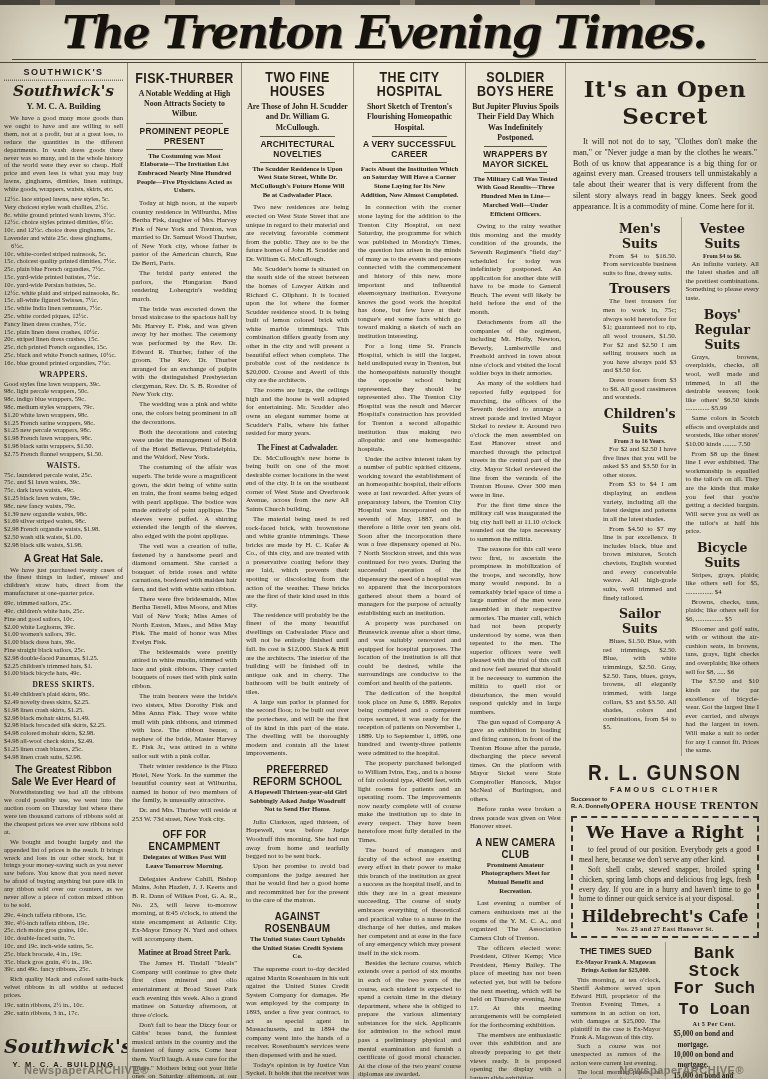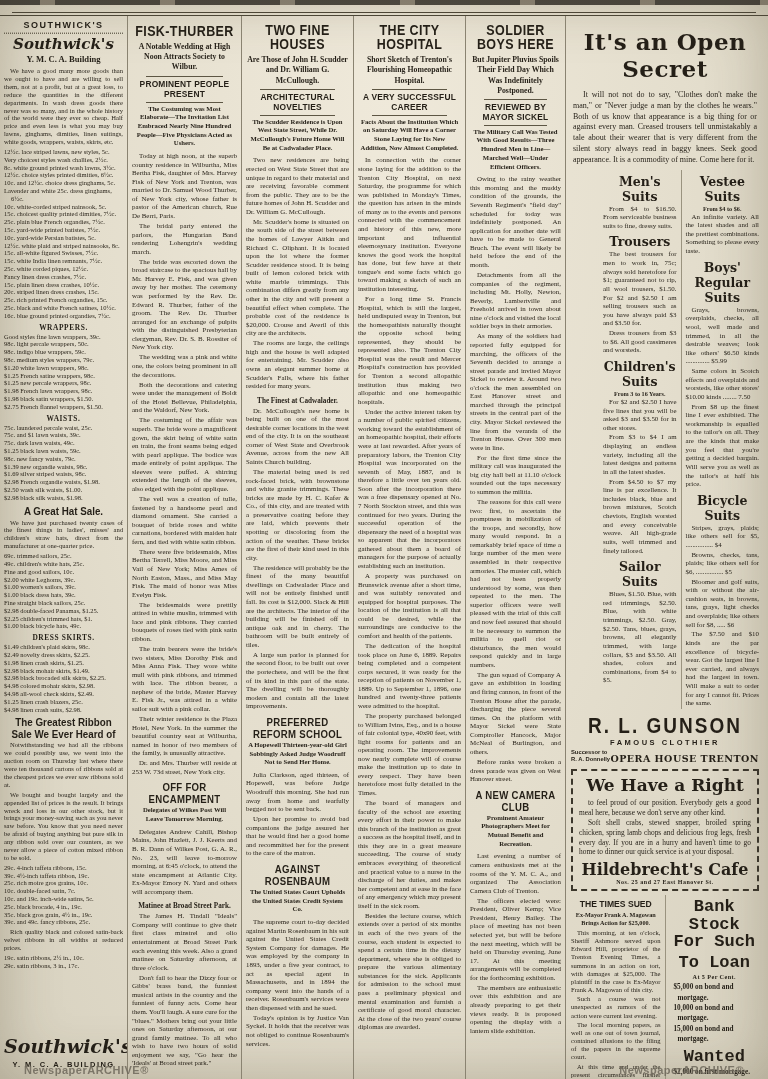--- a/index.html
+++ b/index.html
@@ -92,20 +92,21 @@
     padding:0 24px;font-family:"Liberation Sans",sans-serif;font-weight:700;
     font-size:11px;color:#6f695c;letter-spacing:.5px;opacity:.85;pointer-events:none;}
 </style>
 </head>
 <body>
 
 <div class="paper">
   <div class="scan-top"></div>
 
   <div class="masthead">
+    <h1>The Trenton Evening Times.</h1>
     <div class="mast-rule"></div>
   </div>
 
   <div class="cols">
 
     <div class="col c1">
       <div class="sw-top">SOUTHWICK'S</div>
       <div class="sw-script">Southwick's</div>
       <div class="sw-sub">Y. M. C. A. Building</div>
       <div class="sw-main">
@@ -325,21 +326,21 @@
           <p class="graf">The board of managers and faculty of the school are exerting every effort in their power to make this branch of the institution as great a success as the hospital itself, and in this they are in a great measure succeeding. The course of study embraces everything of theoretical and practical value to a nurse in the discharge of her duties, and makes her competent and at ease in the face of any emergency which may present itself in the sick room.</p>
           <p class="graf">Besides the lecture course, which extends over a period of six months in each of the two years of the course, each student is expected to spend a certain time in the dietary department, where she is obliged to prepare the various alimentary substances for the sick. Applicants for admission to the school must pass a preliminary physical and mental examination and furnish a certificate of good moral character. At the close of the two years' course diplomas are awarded.</p>
         </div>
 
     </div>
 
     <div class="col c5">
       <h2 class="headline">SOLDIER BOYS HERE</h2>
       <div class="subhead">But Jupiter Pluvius Spoils Their Field Day Which Was Indefinitely Postponed.</div>
       <div class="hrule"></div>
-      <div class="crosshead">REVIEWED BY MAYOR SICKEL</div>
+      <div class="crosshead">WRAPPERS BY MAYOR SICKEL</div>
       <div class="hrule"></div>
       <div class="deck">The Military Call Was Tested With Good Results—Three Hundred Men in Line—Marched Well—Under Efficient Officers.</div>
       <div class="grafs">
 
       <p class="graf">Owing to the rainy weather this morning and the muddy condition of the grounds, the Seventh Regiment's "field day" scheduled for today was indefinitely postponed. An application for another date will have to be made to General Bruch. The event will likely be held before the end of the month.</p>
           <p class="graf">Detachments from all the companies of the regiment, including Mt. Holly, Newton, Beverly, Lambertville and Freehold arrived in town about nine o'clock and visited the local soldier boys in their armories.</p>
           <p class="graf">As many of the soldiers had reported fully equipped for marching, the officers of the Seventh decided to arrange a street parade and invited Mayor Sickel to review it. Around two o'clock the men assembled on East Hanover street and marched through the principal streets in the central part of the city. Mayor Sickel reviewed the line from the veranda of the Trenton House. Over 300 men were in line.</p>
           <p class="graf">For the first time since the military call was inaugurated the big city hall bell at 11.10 o'clock sounded out the taps necessary to summon the militia.</p>
           <p class="graf">The reasons for this call were two: first, to ascertain the promptness in mobilization of the troops, and secondly, how many would respond. In a remarkably brief space of time a large number of the men were assembled in their respective armories. The muster call, which had not been properly understood by some, was then repeated to the men. The superior officers were well pleased with the trial of this call and now feel assured that should it be necessary to summon the militia to quell riot or disturbance, the men would respond quickly and in large numbers.</p>
           <p class="graf">The gun squad of Company A gave an exhibition in loading and firing cannon, in front of the Trenton House after the parade, discharging the piece several times. On the platform with Mayor Sickel were State Comptroller Hancock, Major McNeal of Burlington, and others.</p>

